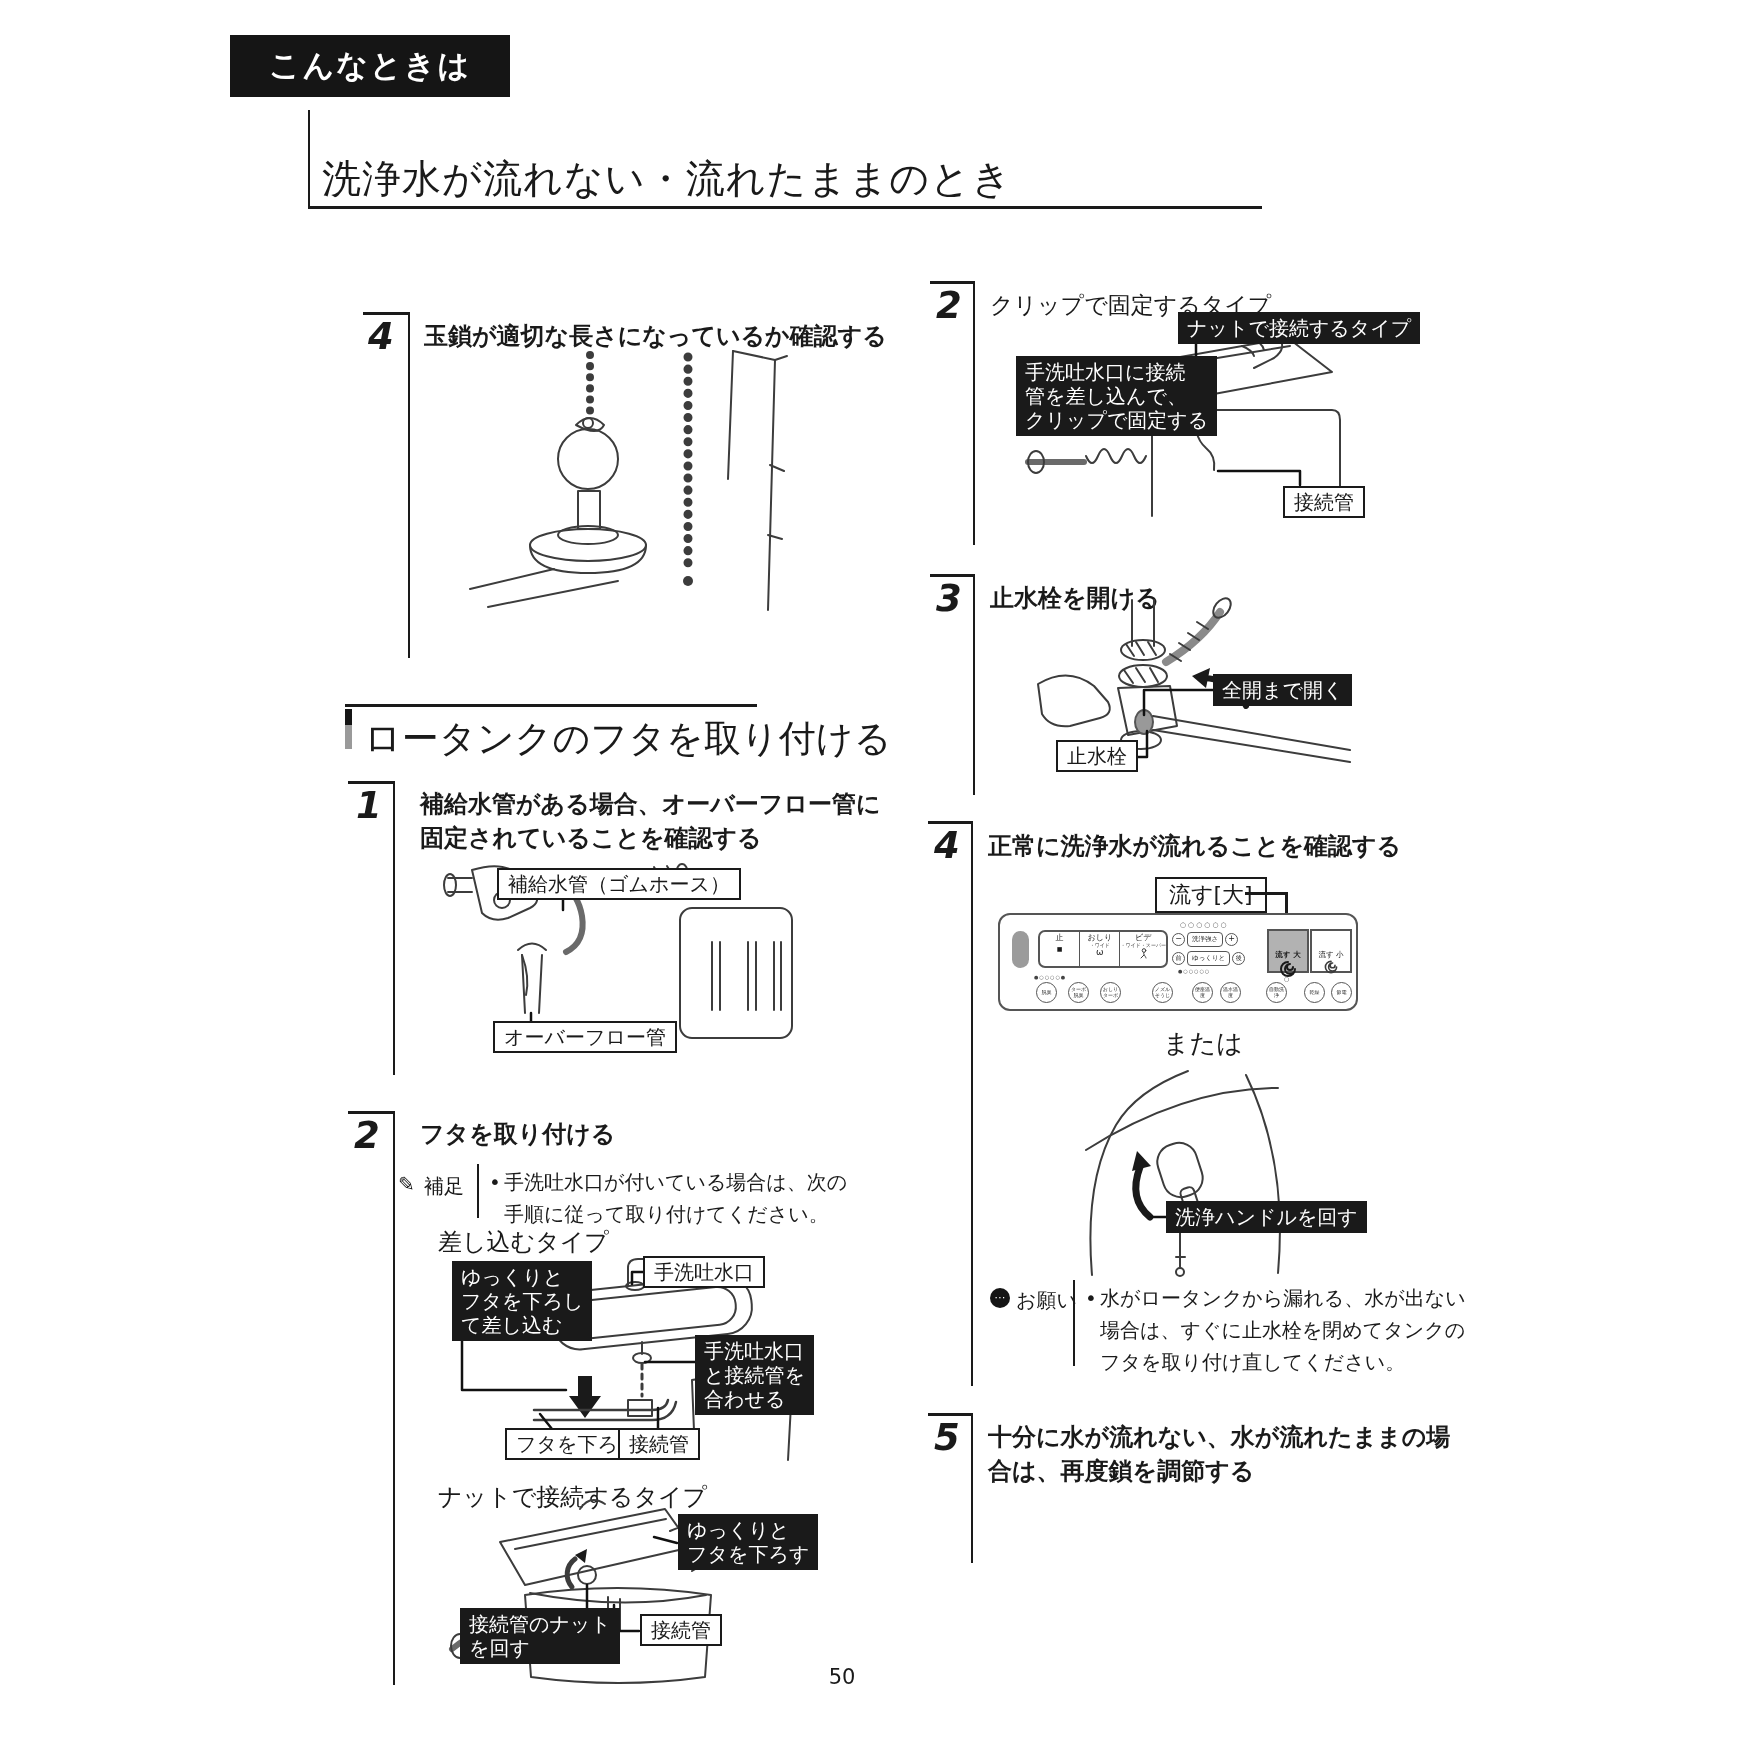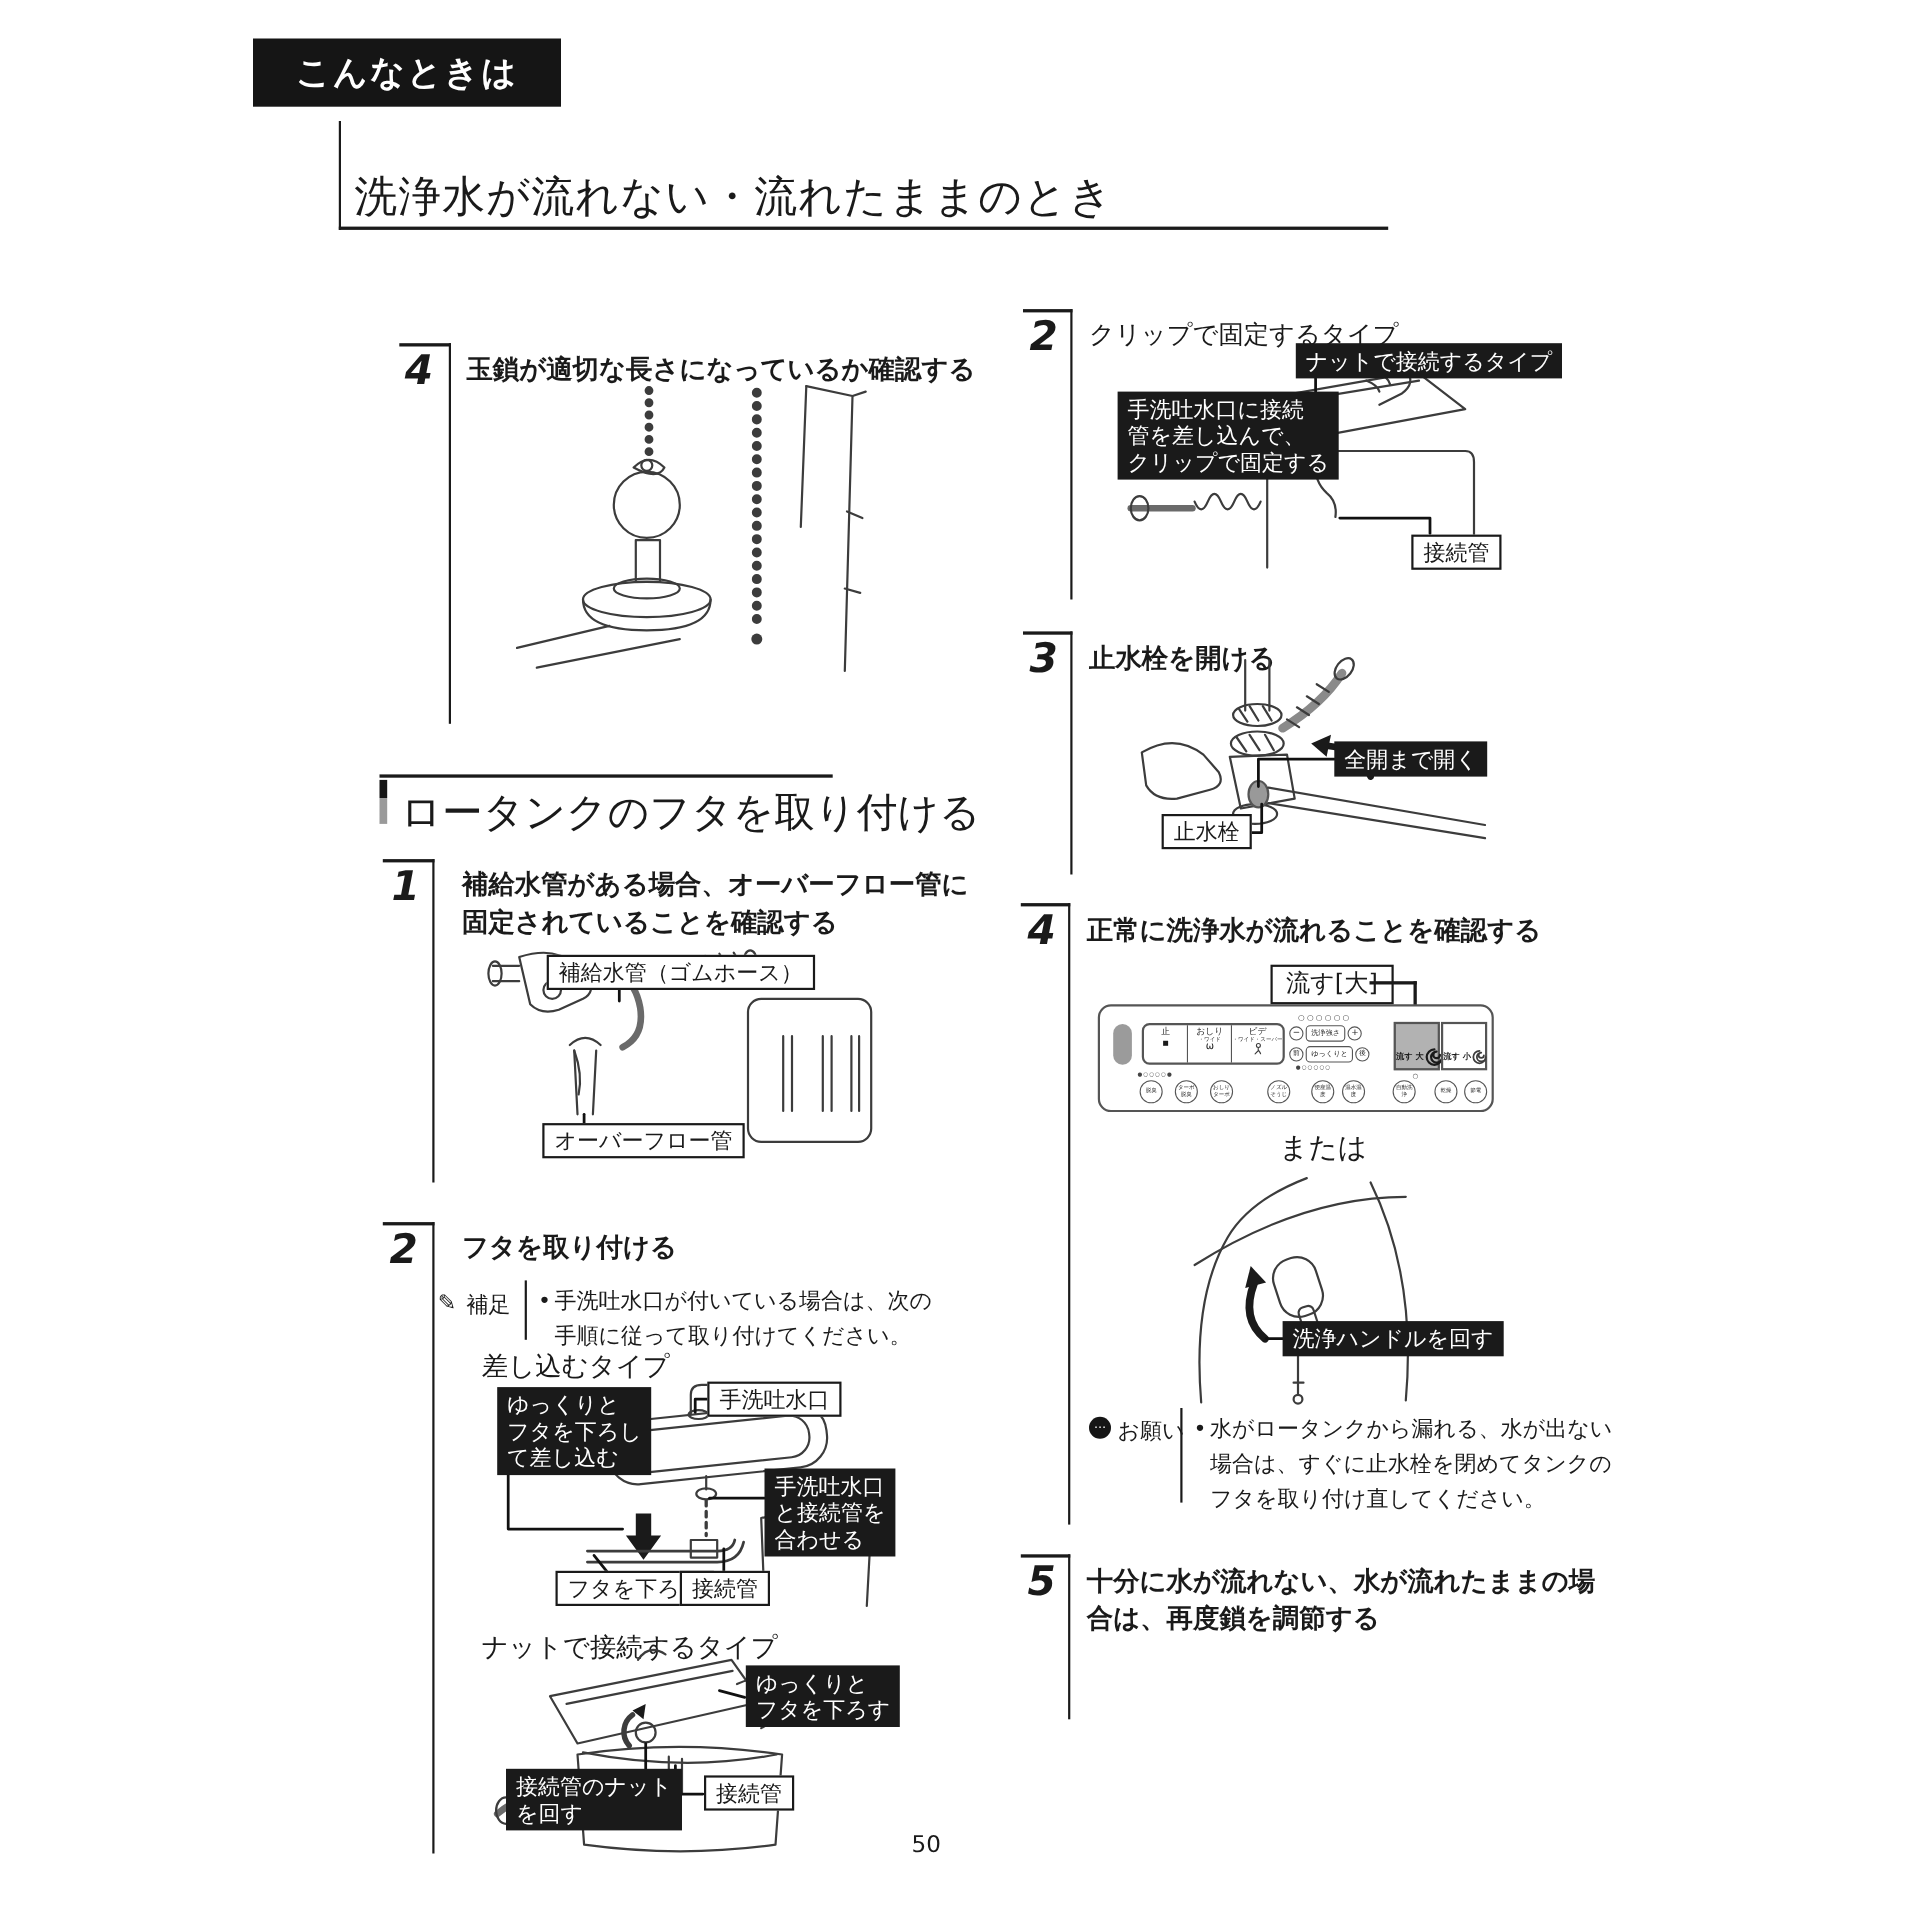--- a/index.html
+++ b/index.html
@@ -30,21 +30,21 @@
   .r-cell{flex:1;border-right:1.5px solid #555;display:flex;flex-direction:column;align-items:center;padding-top:2px}
   .r-cell:last-child{border-right:none}
   .r-lab{font-size:8px;line-height:1;white-space:nowrap}
   .r-sub{font-size:5px;line-height:1.2;white-space:nowrap;color:#333}
   .r-ico{font-size:9px;line-height:1}
   .r-row{position:absolute;display:flex;align-items:center;gap:2px}
   .r-btn-sm{border:1.5px solid #555;font-size:8px;line-height:1;display:flex;align-items:center;justify-content:center}
   .r-mid{border:1.5px solid #555;border-radius:4px;font-size:6.5px;line-height:1;padding:3px 4px;white-space:nowrap}
   .r-dots{position:absolute;font-size:7px;letter-spacing:2px;line-height:1;color:#444}
   .r-dots-sm{position:absolute;font-size:5px;letter-spacing:1px;line-height:1;color:#444}
-  .r-flush{position:absolute;border:2px solid #555;display:flex;align-items:center;padding-top:20px}
+  .r-flush{position:absolute;border:2px solid #555;display:flex;flex-direction:column;align-items:center;padding-top:20px}
   .r-flush .r-lab{font-size:7.5px;font-weight:bold}
   .r-small{position:absolute;width:21px;height:21px;border:1.5px solid #555;border-radius:50%;display:flex;align-items:center;justify-content:center;text-align:center;font-size:5px;line-height:1.1}
   .noteicon{display:inline-flex;width:20px;height:20px;border-radius:50%;background:#151515;color:#fff;align-items:center;justify-content:center;font-size:11px}
 </style>
 </head>
 <body>
 
 <div class="abs tabbox" style="left:230px;top:35px;width:280px;height:62px">
   <span>こんなときは</span>
 </div>
@@ -274,21 +274,21 @@
   </div>
   <div class="r-dots-sm" style="left:178px;top:54px">●○○○○○</div>
 
   <div class="r-flush" style="left:267px;top:14px;width:42px;height:44px;background:#b2b2b2">
     <span class="r-lab">流す 大</span>
     <svg width="20" height="20" viewBox="0 0 20 20">
         <path d="M10,3 A7,7 0 1 0 17,10 A5,5 0 1 1 12,5 A3,3 0 1 0 15,8" style="stroke:#1a1a1a;stroke-width:2"></path>
       </svg>
   </div>
   <div class="r-flush" style="left:310px;top:14px;width:42px;height:44px">
-    <span class="r-lab" style="font-weight:bold">流す 小</span>
+    <span class="r-lab" style="font-weight:normal">流す 小</span>
     <svg width="16" height="16" viewBox="0 0 20 20">
         <path d="M10,3 A7,7 0 1 0 17,10 A5,5 0 1 1 12,5 A3,3 0 1 0 15,8" style="stroke:#3c3c3c;stroke-width:2"></path>
       </svg>
   </div>
   <div class="r-dots-sm" style="left:284px;top:61px;font-size:6px">○</div>
   <div class="r-dots-sm" style="left:34px;top:60px">●○○○○●</div>
 
   <div class="r-small" style="left:36px;top:67px">脱臭</div>
   <div class="r-small" style="left:68px;top:67px">ターボ脱臭</div>
   <div class="r-small" style="left:100px;top:67px">おしりターボ</div>

